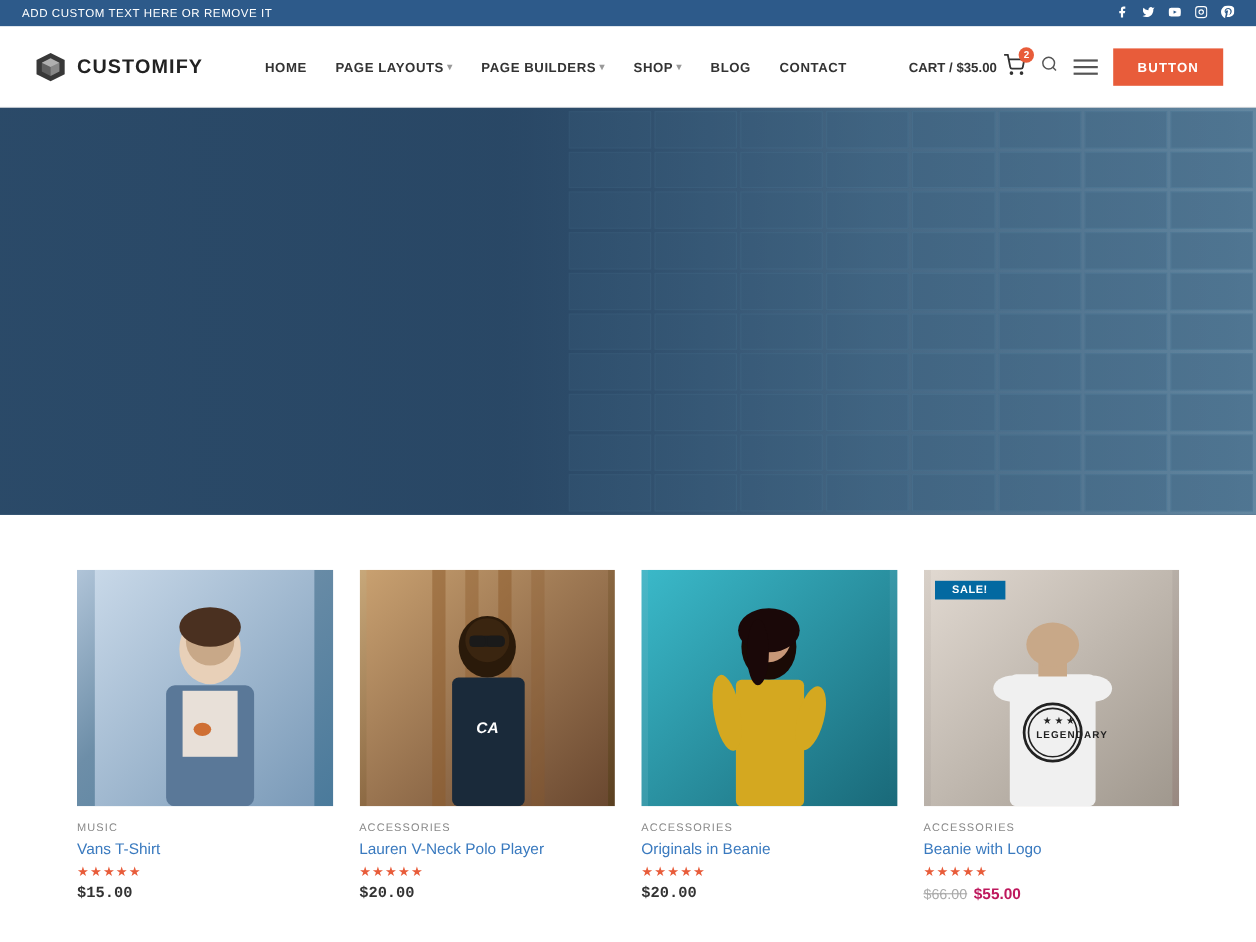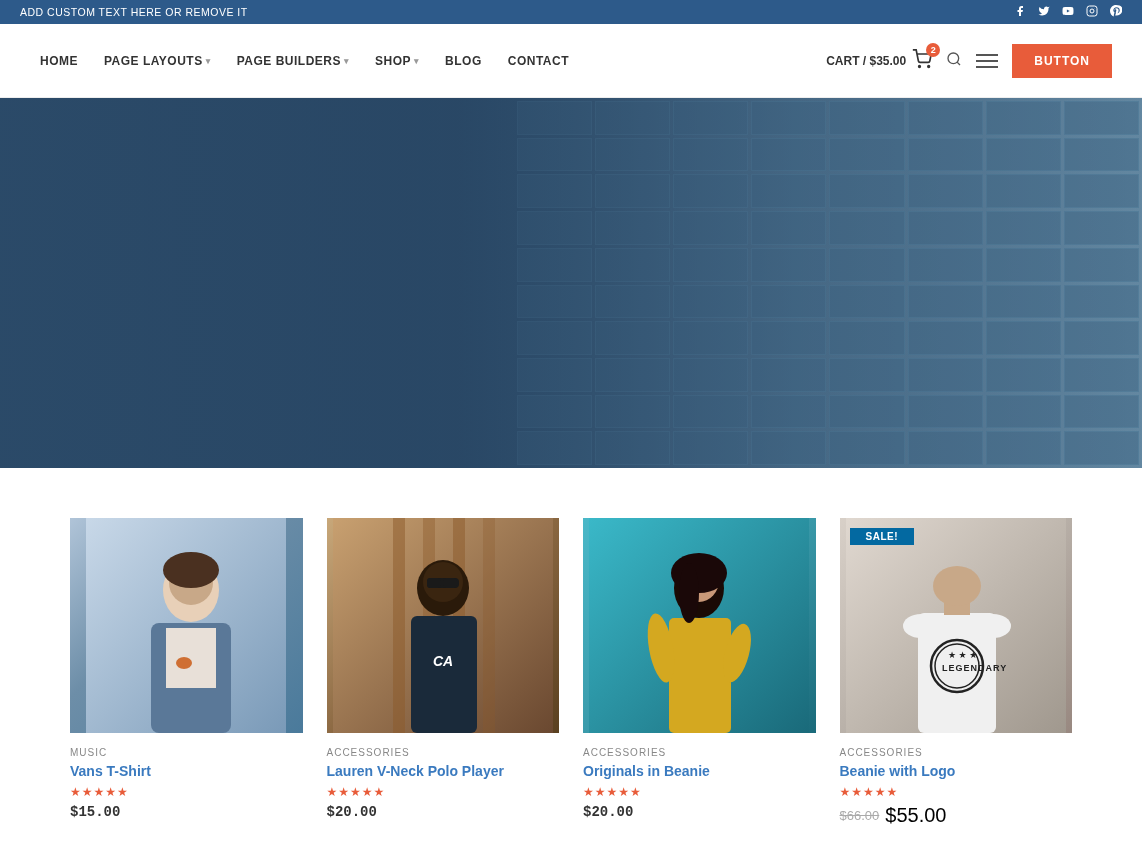--- a/index.html
+++ b/index.html
@@ -190,29 +190,29 @@
     .product-category {
       font-size: 10px;
       color: #888;
       text-transform: uppercase;
       letter-spacing: 1px;
       margin-bottom: 5px;
     }
     .product-name {
       font-size: 14px;
       color: #3a7abf;
-      font-weight: 700;
+      font-weight: 400;
       margin-bottom: 6px;
       cursor: pointer;
     }
     .stars { color: #e85c3a; font-size: 12px; margin-bottom: 5px; display: flex; gap: 1px; }
     .price-area { display: flex; align-items: center; gap: 6px; margin-top: 3px; }
     .price { font-size: 14px; font-weight: 600; color: #333; font-family: Liberation Mono, monospace; }
     .price-old { font-size: 13px; color: #aaa; text-decoration: line-through; }
-    .price-new { font-size: 20px; font-weight: 400; color: #000000; }
+    .price-new { font-size: 14px; font-weight: 700; color: #be185d; }
   </style>
 </head>
 <body>
 
 <div class="top-bar">
   <span class="top-bar-text">ADD CUSTOM TEXT HERE OR REMOVE IT</span>
   <div class="top-bar-icons">
 
     <span class="social-icon">
       <svg width="12" height="12" viewBox="0 0 24 24" fill="currentColor">
@@ -242,20 +242,29 @@
 
     <span class="social-icon">
       <svg width="12" height="12" viewBox="0 0 24 24" fill="currentColor">
           <path d="M12 0C5.37 0 0 5.37 0 12c0 5.08 3.16 9.44 7.67 11.18-.11-.93-.2-2.36.04-3.37.22-.92 1.47-6.23 1.47-6.23s-.38-.75-.38-1.87c0-1.75 1.02-3.06 2.28-3.06 1.08 0 1.6.81 1.6 1.78 0 1.08-.69 2.7-1.05 4.2-.3 1.25.62 2.27 1.85 2.27 2.22 0 3.72-2.85 3.72-6.22 0-2.57-1.73-4.36-4.2-4.36-2.86 0-4.54 2.15-4.54 4.37 0 .87.33 1.79.75 2.3a.3.3 0 01.07.28c-.08.32-.25 1.02-.28 1.16-.04.19-.14.23-.32.14-1.25-.58-2.03-2.42-2.03-3.89 0-3.16 2.3-6.07 6.63-6.07 3.48 0 6.19 2.48 6.19 5.79 0 3.46-2.18 6.24-5.2 6.24-1.02 0-1.97-.53-2.3-1.15l-.62 2.33c-.22.87-.83 1.95-1.24 2.61.94.29 1.93.45 2.96.45 6.63 0 12-5.37 12-12S18.63 0 12 0z"></path>
         </svg>
     </span>
   </div>
 </div>
 
 <header class="header">
+  <div class="logo-area">
+    <svg class="logo-icon" viewBox="0 0 40 40" fill="none" xmlns="http://www.w3.org/2000/svg">
+      <polygon points="20,4 36,12 36,28 20,36 4,28 4,12" fill="#222" opacity="0.9"></polygon>
+      <polygon points="20,10 30,15 30,25 20,30 10,25 10,15" fill="#fff" opacity="0.2"></polygon>
+      <polygon points="20,10 30,15 20,20 10,15" fill="#fff" opacity="0.5"></polygon>
+      <polygon points="20,20 30,15 30,25 20,30" fill="#fff" opacity="0.25"></polygon>
+    </svg>
+    <span class="logo-text">CUSTOMIFY</span>
+  </div>
 
   <nav class="main-nav">
     <div class="nav-item">
       <span>HOME</span>
     </div>
     <div class="nav-item">
       <span>PAGE LAYOUTS</span>
       <span class="nav-chevron">▾</span>
     </div>
     <div class="nav-item">

